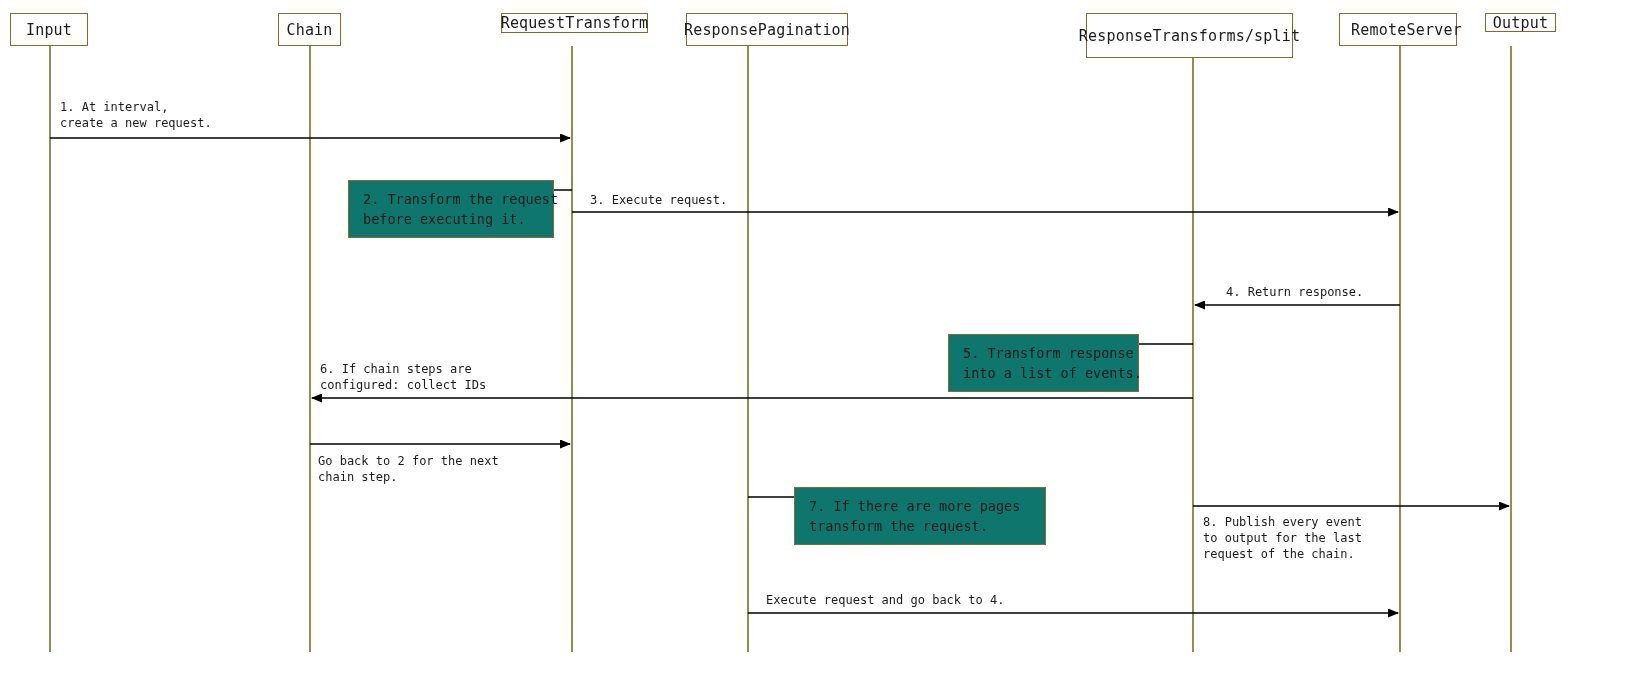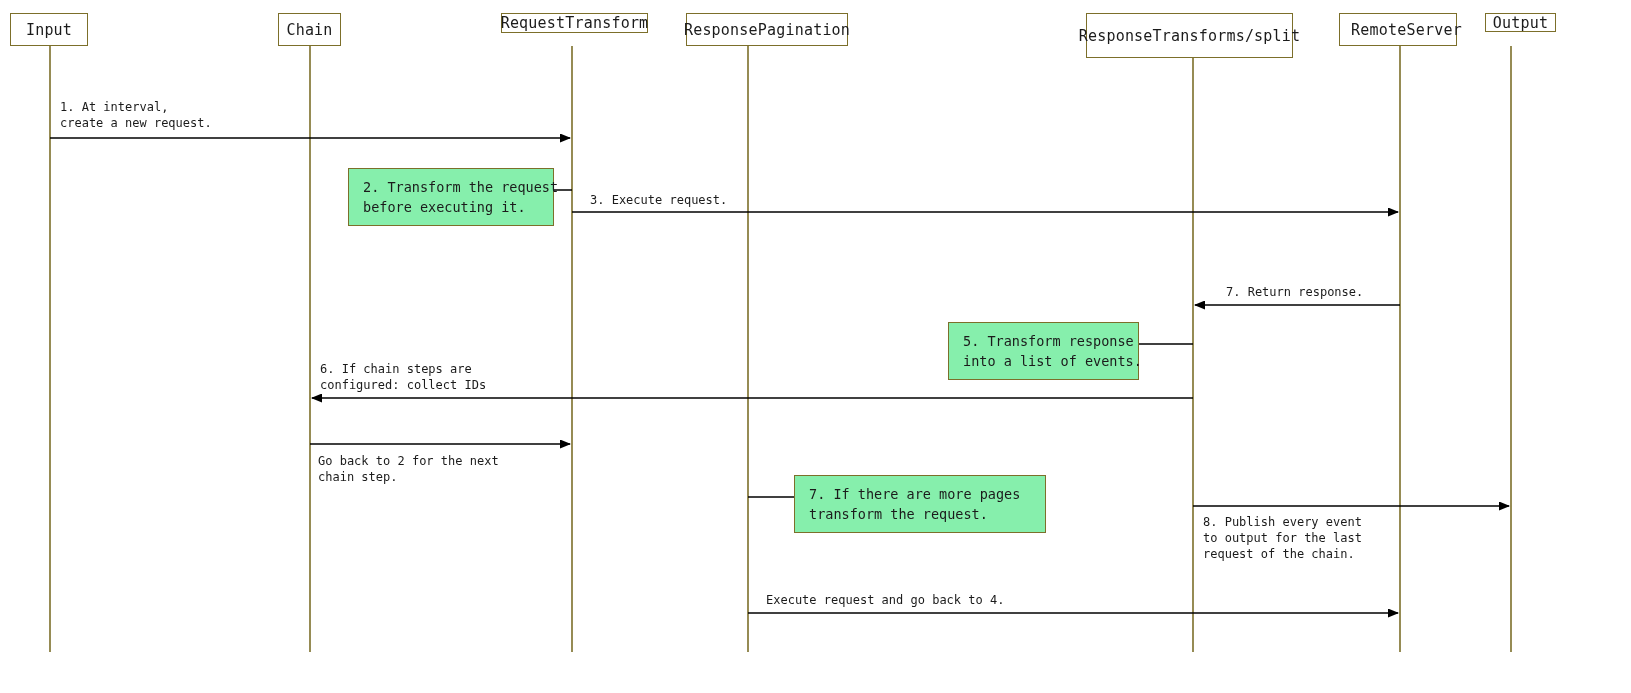--- a/index.html
+++ b/index.html
@@ -38,28 +38,29 @@
     font-size: 15px;
     color: #1b1b1b;
     letter-spacing: 0.2px;
     white-space: nowrap;
     z-index: 4;
   }
   .note-box {
     position: absolute;
     box-sizing: border-box;
     border: 1.6px solid #7c6f2a;
-    background: #86efac;
+    background: #0f766e;
     font-family: "DejaVu Sans Mono", "Liberation Mono", monospace;
     font-size: 13.5px;
     line-height: 20px;
     color: #1b1b1b;
     padding: 8px 12px 8px 14px;
     white-space: pre;
     z-index: 4;
+    margin-top: 12px;
   }
   .msg-label {
     position: absolute;
     font-family: "DejaVu Sans Mono", "Liberation Mono", monospace;
     font-size: 12px;
     line-height: 16px;
     color: #1b1b1b;
     white-space: pre;
     background: transparent;
     z-index: 3;
@@ -132,21 +133,21 @@
 before executing it.</div>
       <div class="note-box" style="left: 948px; top: 322px; width: 191px; min-height: 44px;">5. Transform response
 into a list of events.</div>
       <div class="note-box" style="left: 794px; top: 475px; width: 252px; min-height: 44px;">7. If there are more pages
 transform the request.</div>
     </div>
   <div id="labels-layer">
       <div class="msg-label" style="left: 60px; top: 99px;">1. At interval,
 create a new request.</div>
       <div class="msg-label" style="left: 590px; top: 192px;">3. Execute request.</div>
-      <div class="msg-label" style="left: 1226px; top: 284px;">7. Return response.</div>
+      <div class="msg-label" style="left: 1226px; top: 284px;">4. Return response.</div>
       <div class="msg-label" style="left: 320px; top: 361px;">6. If chain steps are
 configured: collect IDs</div>
       <div class="msg-label" style="left: 318px; top: 453px;">Go back to 2 for the next
 chain step.</div>
       <div class="msg-label" style="left: 1203px; top: 514px;">8. Publish every event
 to output for the last
 request of the chain.</div>
       <div class="msg-label" style="left: 766px; top: 592px;">Execute request and go back to 4.</div>
     </div>
 

